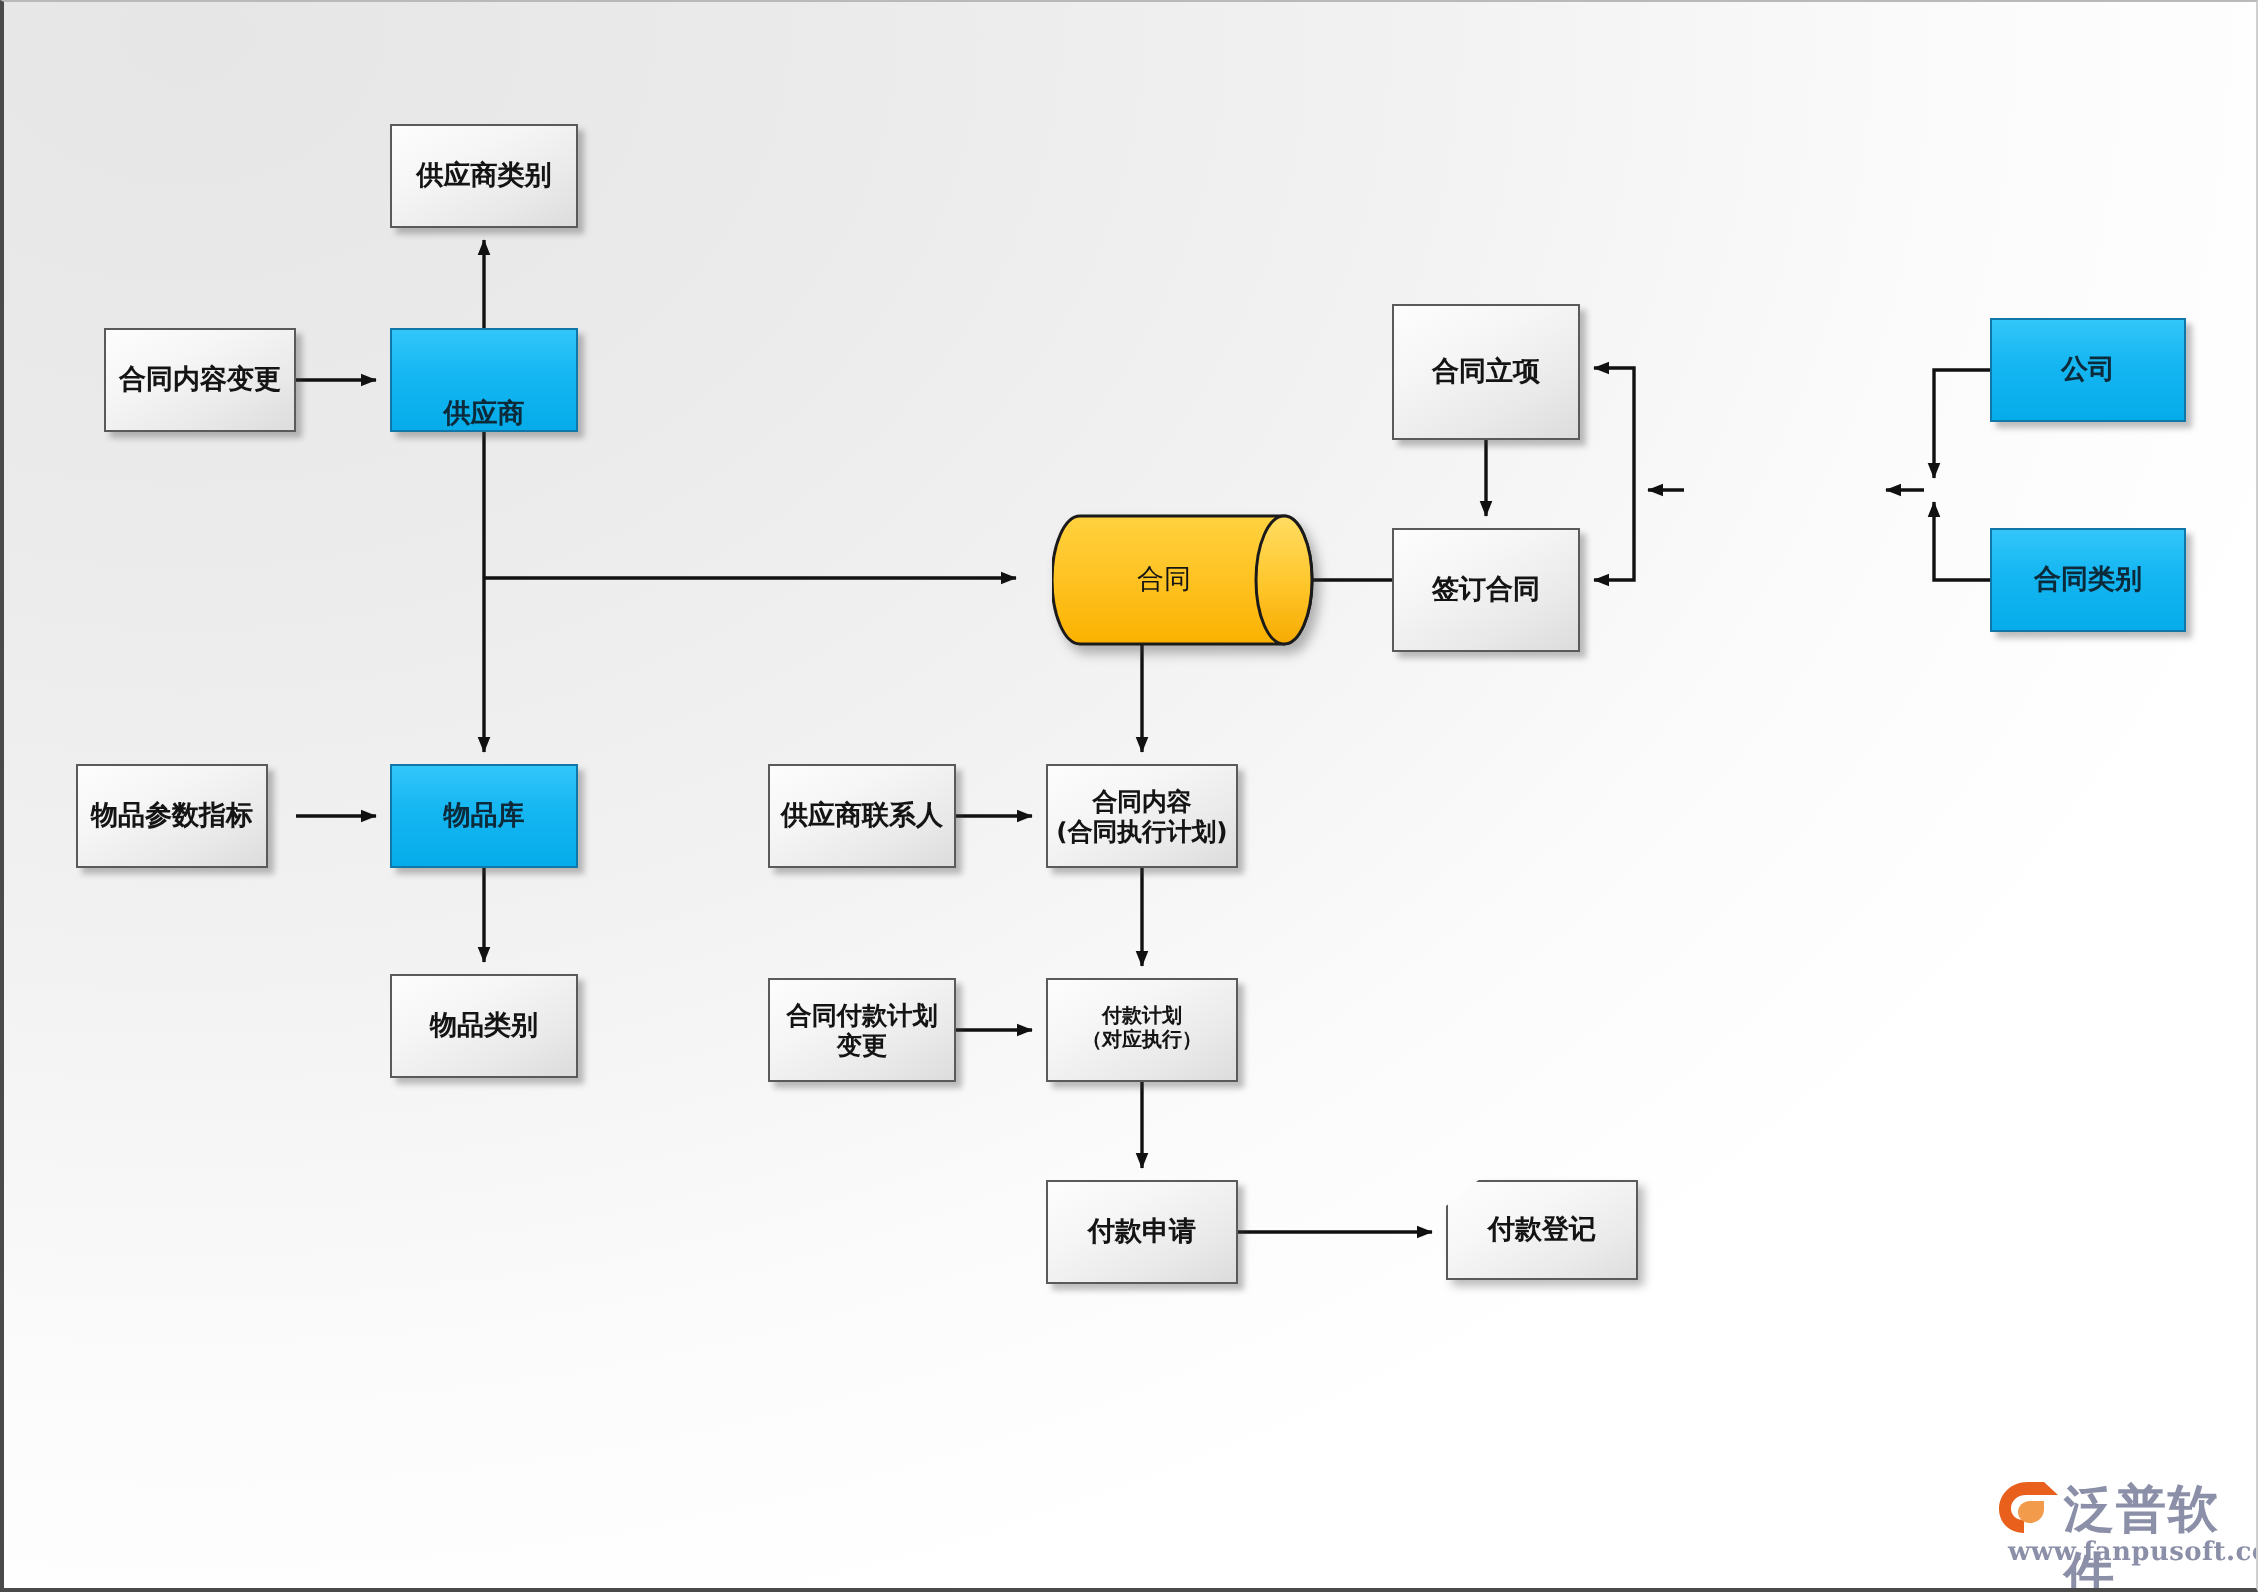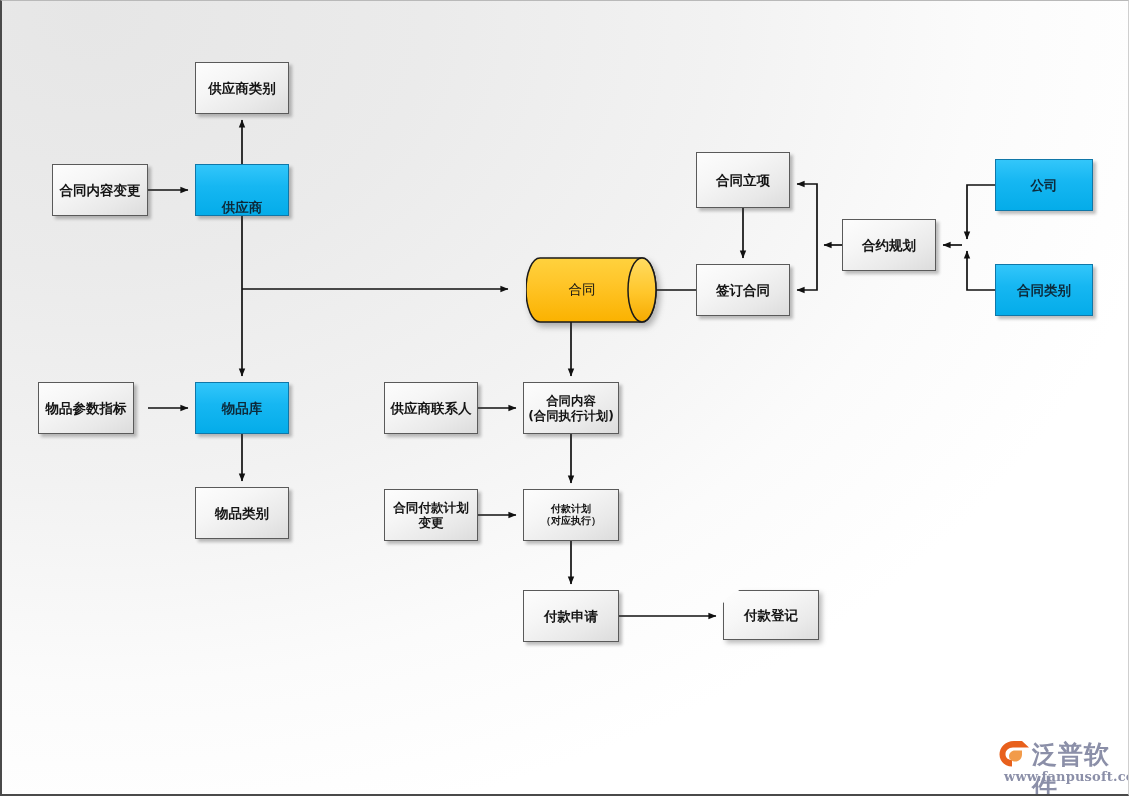--- a/index.html
+++ b/index.html
@@ -174,31 +174,28 @@
           <stop offset="55%" stop-color="#ffc62a"></stop>
           <stop offset="100%" stop-color="#f6aa00"></stop>
         </linearGradient>
       </defs>
       <path d="M14,3 L116,3 A14,32 0 0 1 116,67 L14,67 A14,32 0 0 1 14,3 Z" fill="url(#cylbody)" stroke="#1a1a1a" stroke-width="1.5"></path>
       <path d="M116,3 A14,32 0 0 0 116,67 A14,32 0 0 0 116,3 Z" fill="url(#cylcap)" stroke="#1a1a1a" stroke-width="1.5"></path>
     </svg>
     <div class="cyl-label">合同</div>
   </div>
 
-  <div class="node rect" style="left:694px;top:151px;width:94px;height:56px;">
+  <div class="node rect" style="left:694px;top:151px;width:94px;height:68px;">
     <span>合同立项</span>
   </div>
 
-  <div class="node rect" style="left:694px;top:263px;width:94px;height:52px;">
+  <div class="node rect" style="left:694px;top:263px;width:94px;height:62px;">
     <span>签订合同</span>
   </div>
 
-  <div class="node rect" style="left:840px;top:218px;width:94px;height:52px;">
-    <span>合约规划</span>
-  </div>
 
   <div class="node blue" style="left:993px;top:263px;width:98px;height:52px;">
     <span>合同类别</span>
   </div>
 
   <div class="node blue" style="left:993px;top:158px;width:98px;height:52px;">
     <span>公司</span>
   </div>
 
   <div class="node rect" style="left:382px;top:381px;width:94px;height:52px;">

